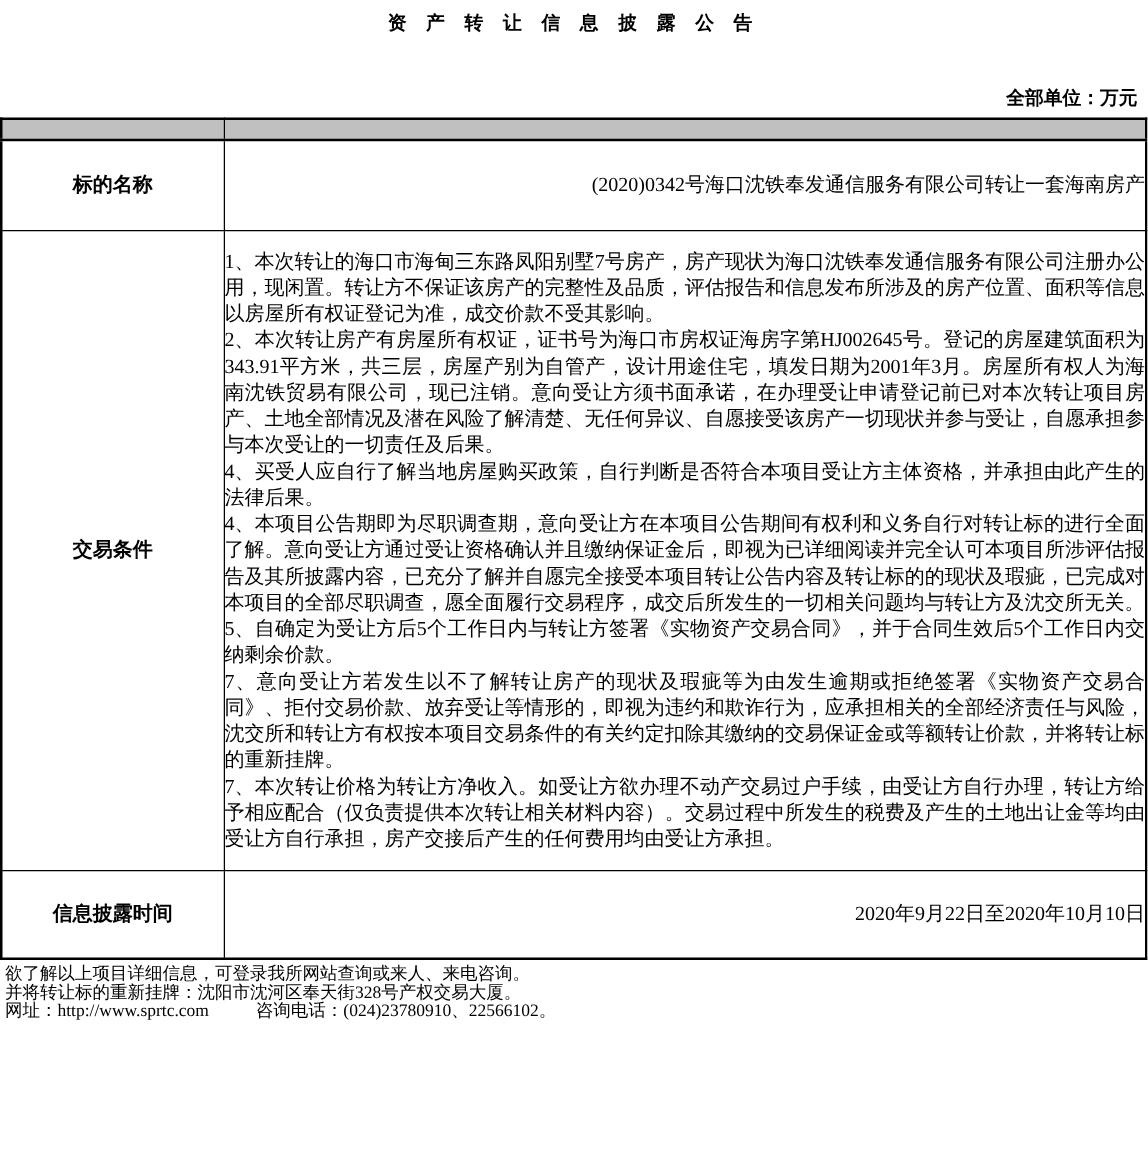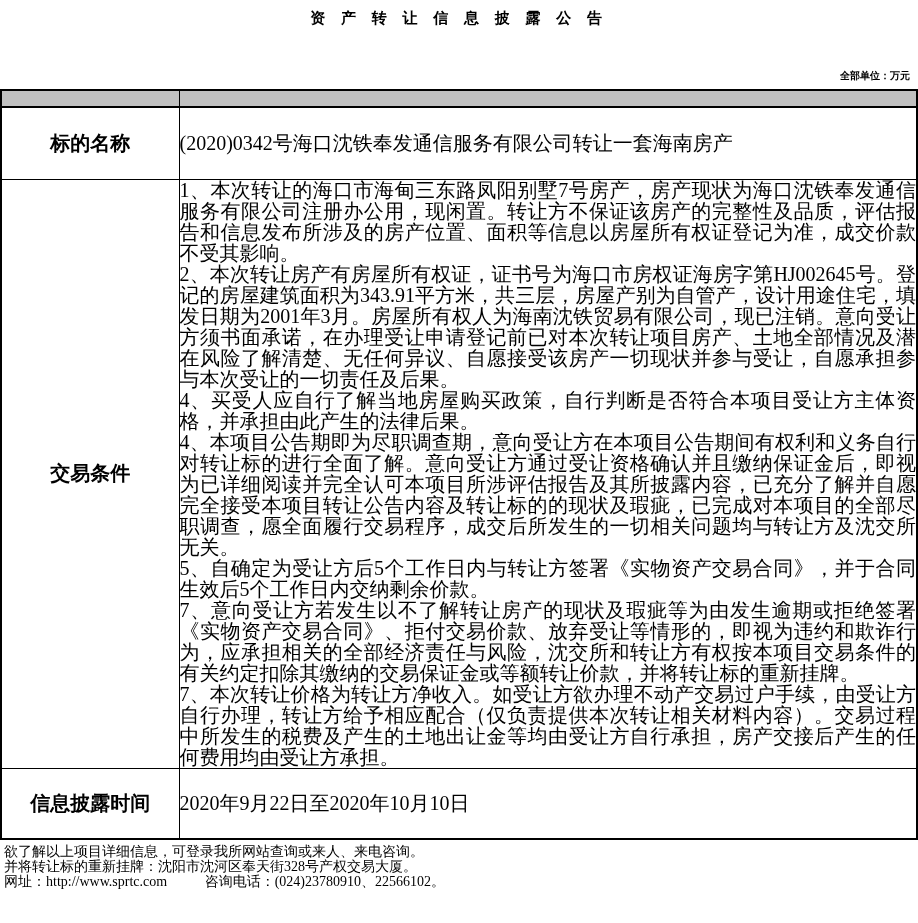--- a/index.html
+++ b/index.html
@@ -16,49 +16,49 @@
     margin: 9px 0 0 0;
     text-align: center;
     font-size: 15px;
     font-weight: bold;
     letter-spacing: 6px;
     white-space: nowrap;
   }
   .unit-note {
     margin: 41px 8px 6px 0;
     text-align: right;
-    font-size: 10px;
+    font-size: 15px;
     font-weight: bold;
   }
 
   table.announcement {
     width: 918px;
     border-collapse: collapse;
     table-layout: fixed;
     border: 2px solid #000;
   }
   table.announcement col.c-label { width: 178px; }
   table.announcement th,
   table.announcement td {
     border: 1px solid #000;
     padding: 0;
     vertical-align: middle;
-    font-size: 20px;
+    font-size: 16px;
   }
   tr.head-row th {
     height: 17px;
     border-bottom: 2px solid #000;
   }
   td.cell-label {
     text-align: center;
     font-weight: bold;
     font-size: 16px;
   }
   td.cell-center {
-    text-align: left;
+    text-align: right;
     font-size: 16px;
   }
   tr.row-subject   { height: 72px; }
   tr.row-price     { height: 91px; }
   tr.row-conditions{ height: 512px; }
   tr.row-disclosure{ height: 71px; }
   td.cell-conditions {
     vertical-align: top;
     padding: 6px 5px 4px 6px;
     text-align: left;

